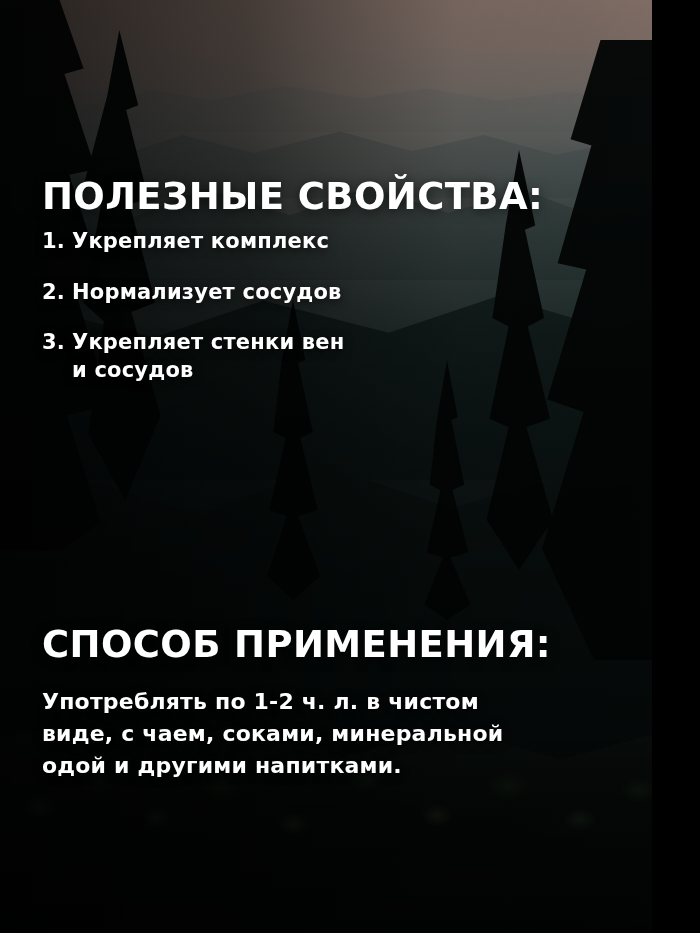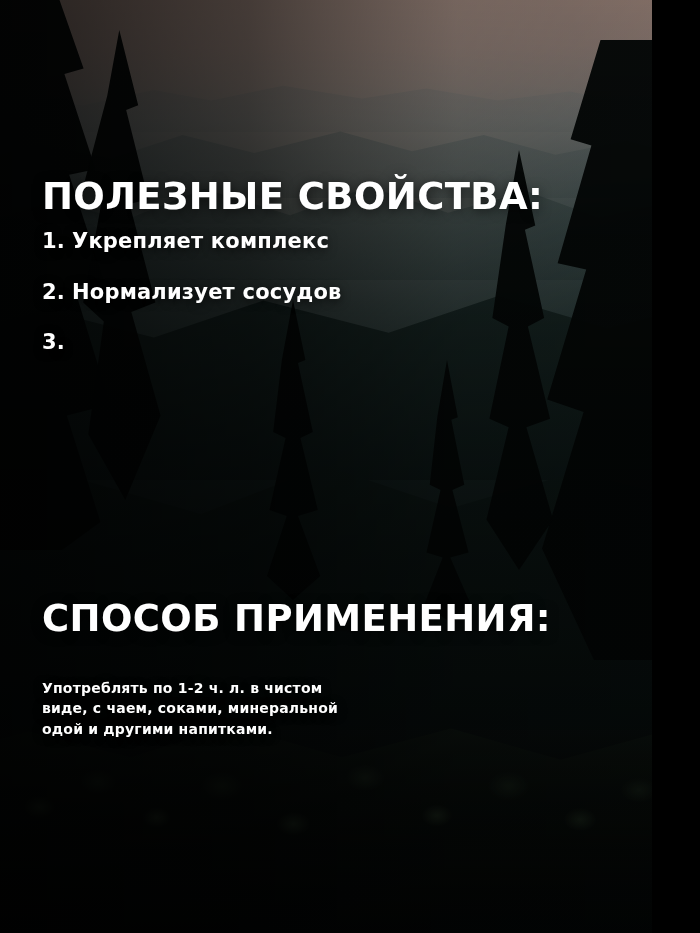--- a/index.html
+++ b/index.html
@@ -157,21 +157,21 @@
     left: 42px;
     font-size: 37px;
     font-weight: 700;
     letter-spacing: .4px;
     line-height: 1.1;
     color: #ffffff;
     text-shadow: 0 2px 12px rgba(0,0,0,.65);
     white-space: nowrap;
   }
   #benefits-title { top: 152px; }
-  #usage-title { top: 574px; text-align: right; }
+  #usage-title { top: 600px; text-align: right; }
 
   .benefits-list {
     position: absolute;
     top: 228px;
     left: 42px;
     margin: 0;
     padding: 0;
     list-style: none;
   }
   .benefit-item {
@@ -190,21 +190,21 @@
   }
   .benefit-text {
     white-space: pre-line;
   }
 
   .usage-text {
     position: absolute;
     top: 664px;
     left: 42px;
     width: 620px;
-    font-size: 14px;
+    font-size: 22px;
     font-weight: 700;
     line-height: 1.45;
     letter-spacing: .2px;
     white-space: pre-line;
     text-shadow: 0 2px 10px rgba(0,0,0,.7);
   }
 </style>
 </head>
 <body>
 
@@ -234,20 +234,22 @@
       <li class="benefit-item">
         <span class="benefit-num">1.</span>
         <span class="benefit-text">Укрепляет комплекс</span>
       </li>
       <li class="benefit-item">
         <span class="benefit-num">2.</span>
         <span class="benefit-text">Нормализует сосудов</span>
       </li>
       <li class="benefit-item">
         <span class="benefit-num">3.</span>
+        <span class="benefit-text">Укрепляет стенки вен
+и сосудов</span>
       </li>
     </ul>
 
     <h1 id="usage-title" class="section-title">СПОСОБ ПРИМЕНЕНИЯ:</h1>
 
     <p class="usage-text">Употреблять по 1-2 ч. л. в чистом
 виде, с чаем, соками, минеральной
 одой и другими напитками.</p>
 
   </div>

